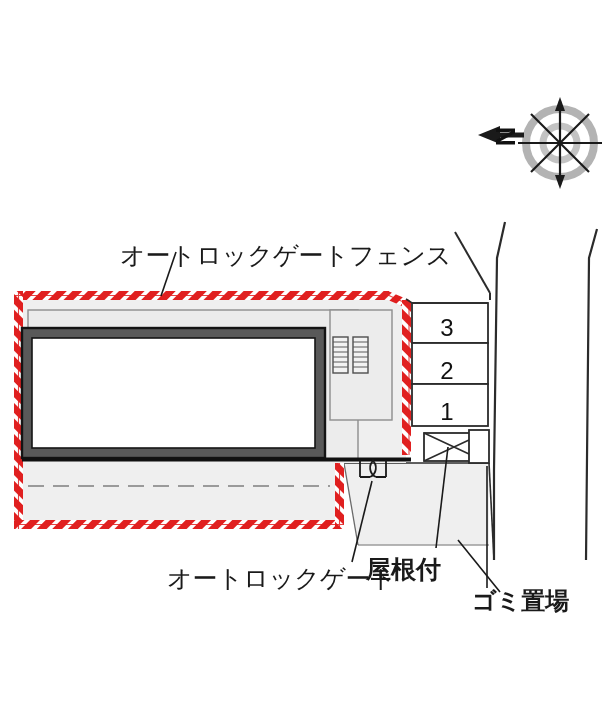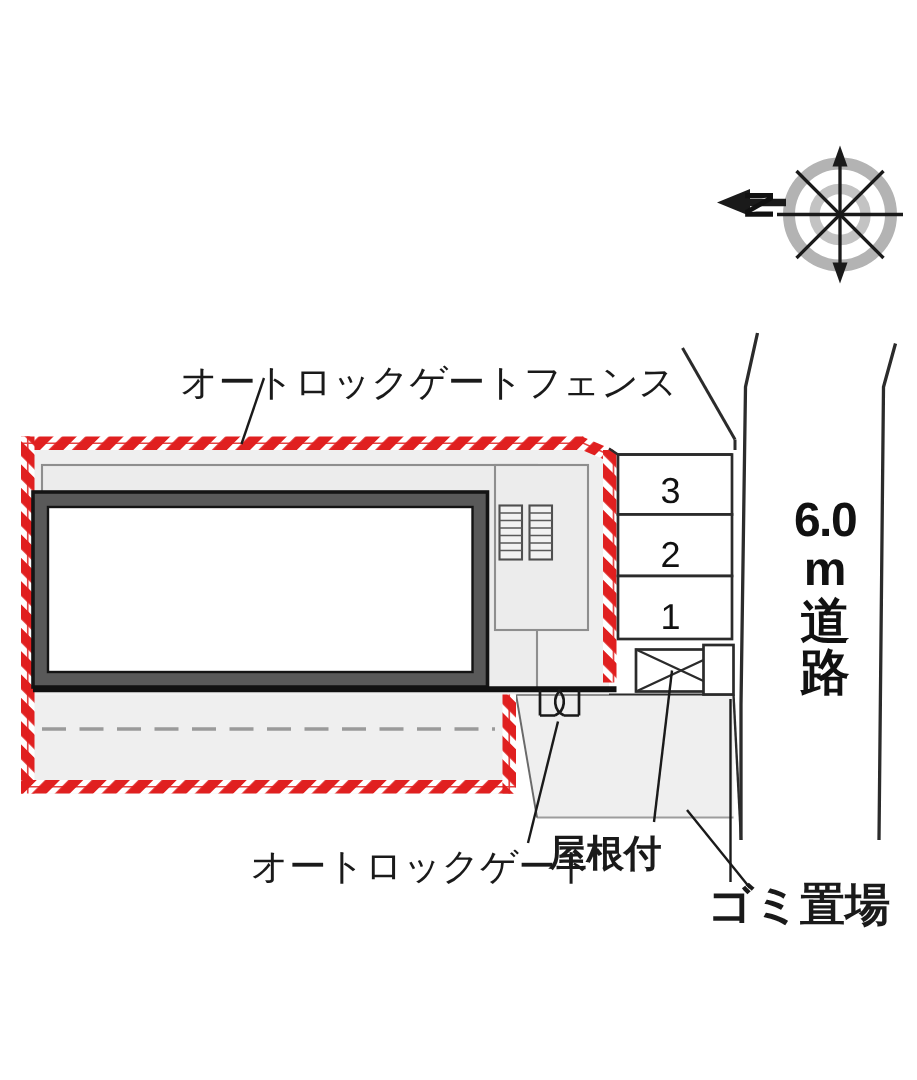--- a/index.html
+++ b/index.html
@@ -47,21 +47,21 @@
   #label-bike {
     left: 366px;
     top: 555px;
     font-size: 25px;
     line-height: 1.12;
     font-weight: 700;
   }
   #label-trash {
     left: 472px;
     top: 588px;
-    font-size: 30px;
+    font-size: 24px;
     font-weight: 700;
   }
   #label-road {
     position: absolute;
     left: 520px;
     top: 330px;
     width: 60px;
     font-size: 32px;
     font-weight: 700;
     text-align: center;
@@ -247,25 +247,20 @@
   </svg>
 
   <div class="lbl" id="label-fence">オートロックゲートフェンス</div>
 
   <div class="lbl" id="label-gate">オートロックゲート</div>
 
   <div class="lbl" id="label-bike"><span>屋根付</span><br></div>
 
   <div class="lbl" id="label-trash">ゴミ置場</div>
 
-  <div id="label-road">
-    <span class="road-num">6.0</span>
-    <span class="road-unit">m</span>
-    <span class="road-ch">道路</span>
-  </div>
 
   <div class="stall-num" id="stall-3">3</div>
   <div class="stall-num" id="stall-2">2</div>
   <div class="stall-num" id="stall-1">1</div>
 
   <div id="compass-n">N</div>
 
 </div>
 
 </body></html>

